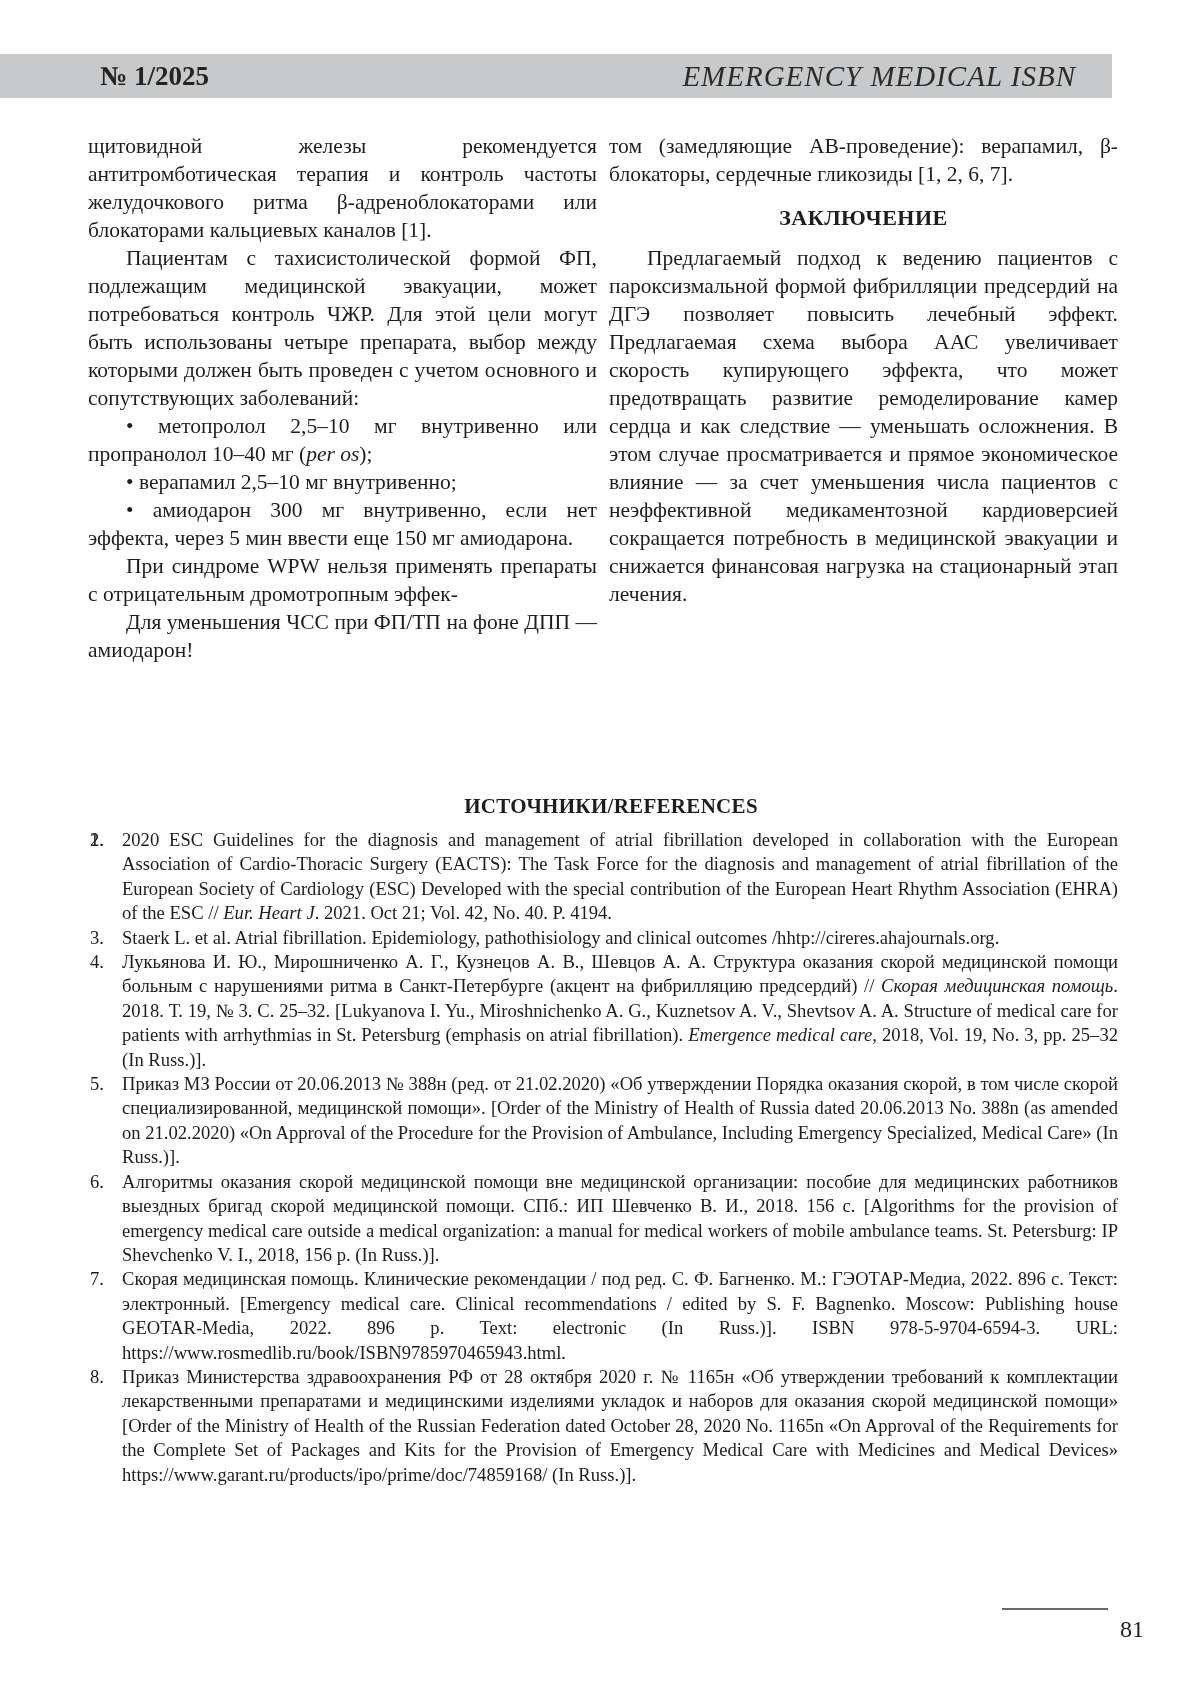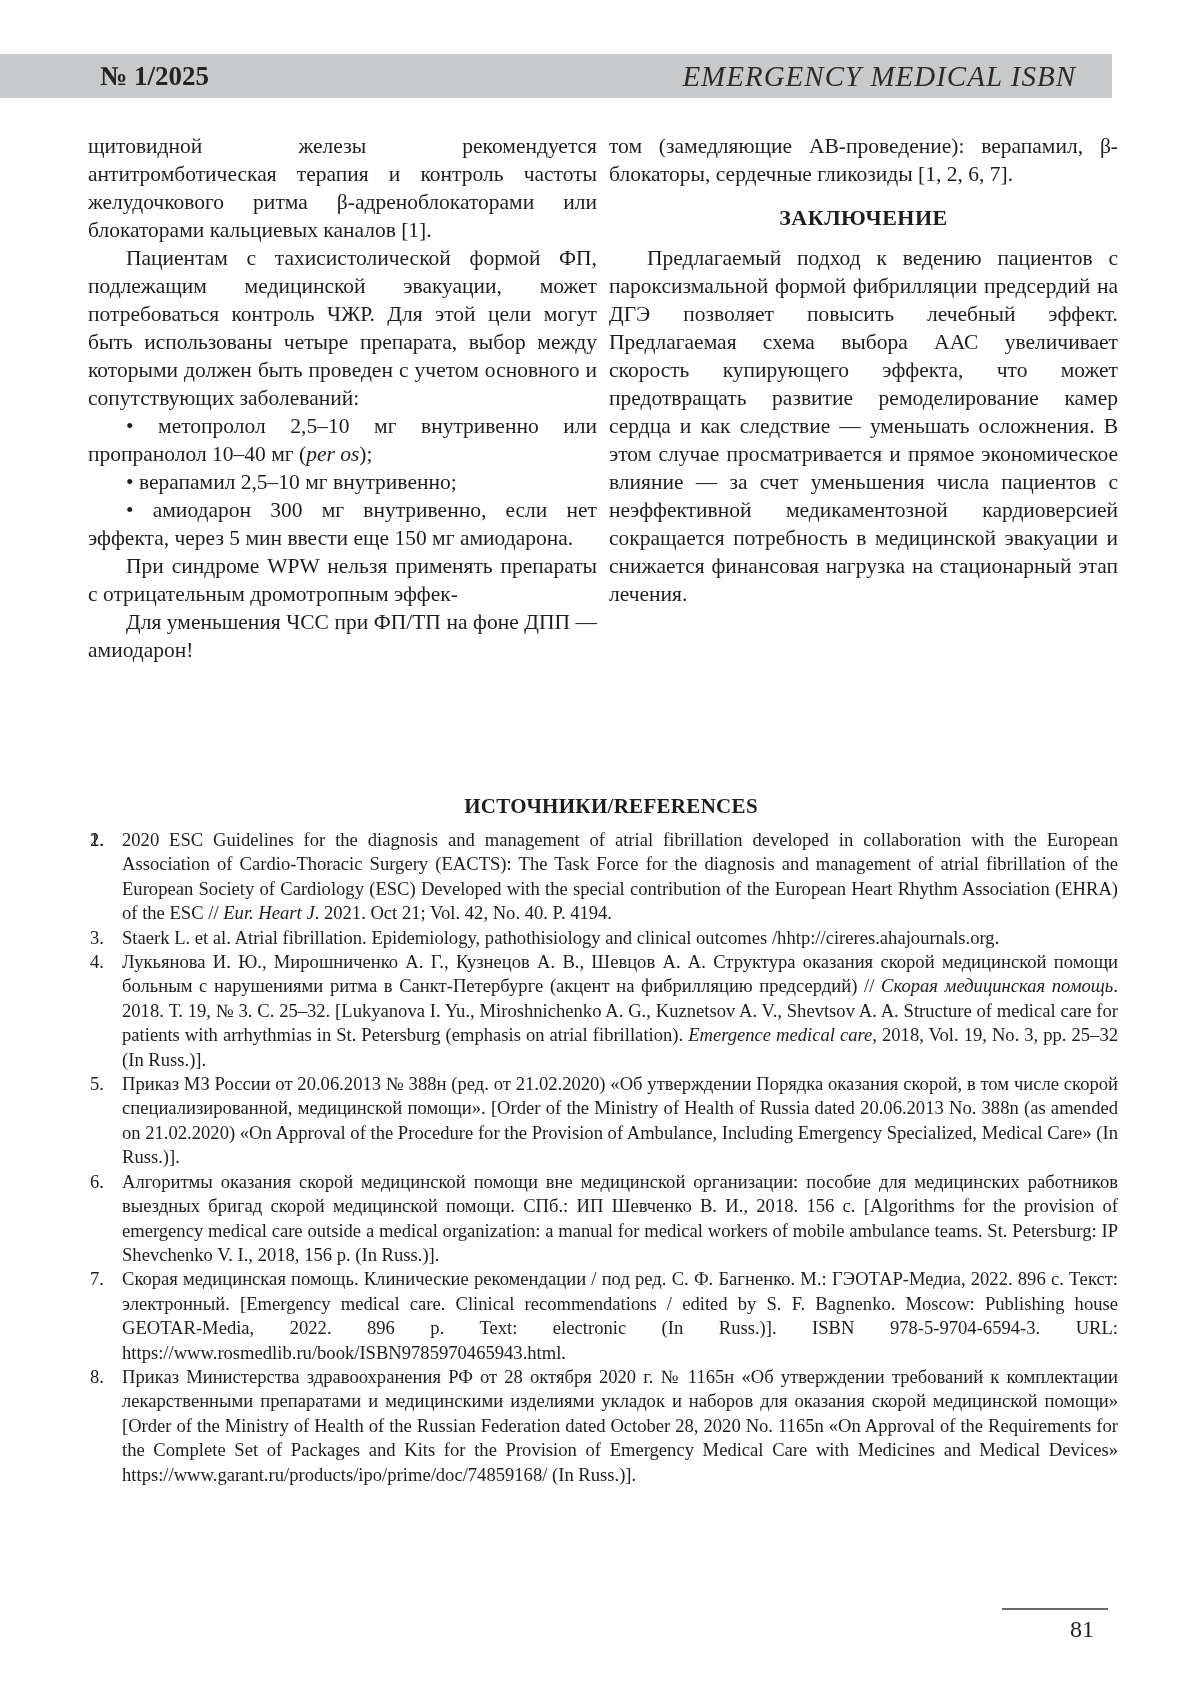--- a/index.html
+++ b/index.html
@@ -30,21 +30,21 @@
     position:absolute;left:88px;top:786px;width:1030px;margin:8px;text-align:center;
     font-size:21px;font-weight:700;letter-spacing:.3px;
   }
   .refs{
     position:absolute;left:88px;top:828px;width:1030px;margin:0;padding:0;list-style:none;
     font-size:18.6px;line-height:24.4px;text-align:justify;
   }
   .refs li{position:relative;padding-left:34px;margin:0;}
   .ref-num{position:absolute;left:2px;}
   .footer-rule{position:absolute;left:1002px;top:1608px;width:106px;border-top:2px solid #6a6a6a;}
-  .page-number{position:absolute;left:988px;top:1616px;width:106px;text-align:right;font-size:24px;}
+  .page-number{position:absolute;left:1038px;top:1616px;width:106px;text-align:right;font-size:24px;}
 </style>
 </head>
 <body>
 
 <div class="page">
 
   <div class="header-bar">
     <span class="issue">№ 1/2025</span>
     <span class="journal">EMERGENCY MEDICAL ISBN</span>
   </div>

